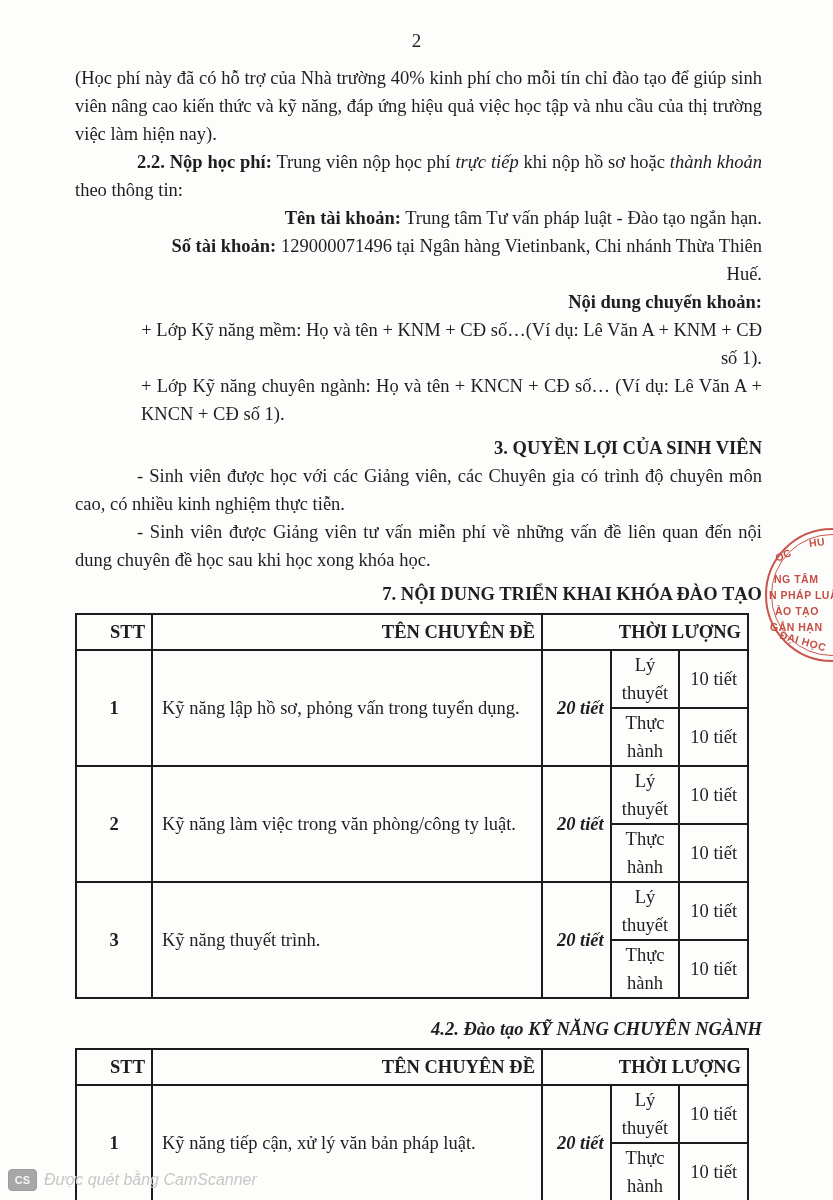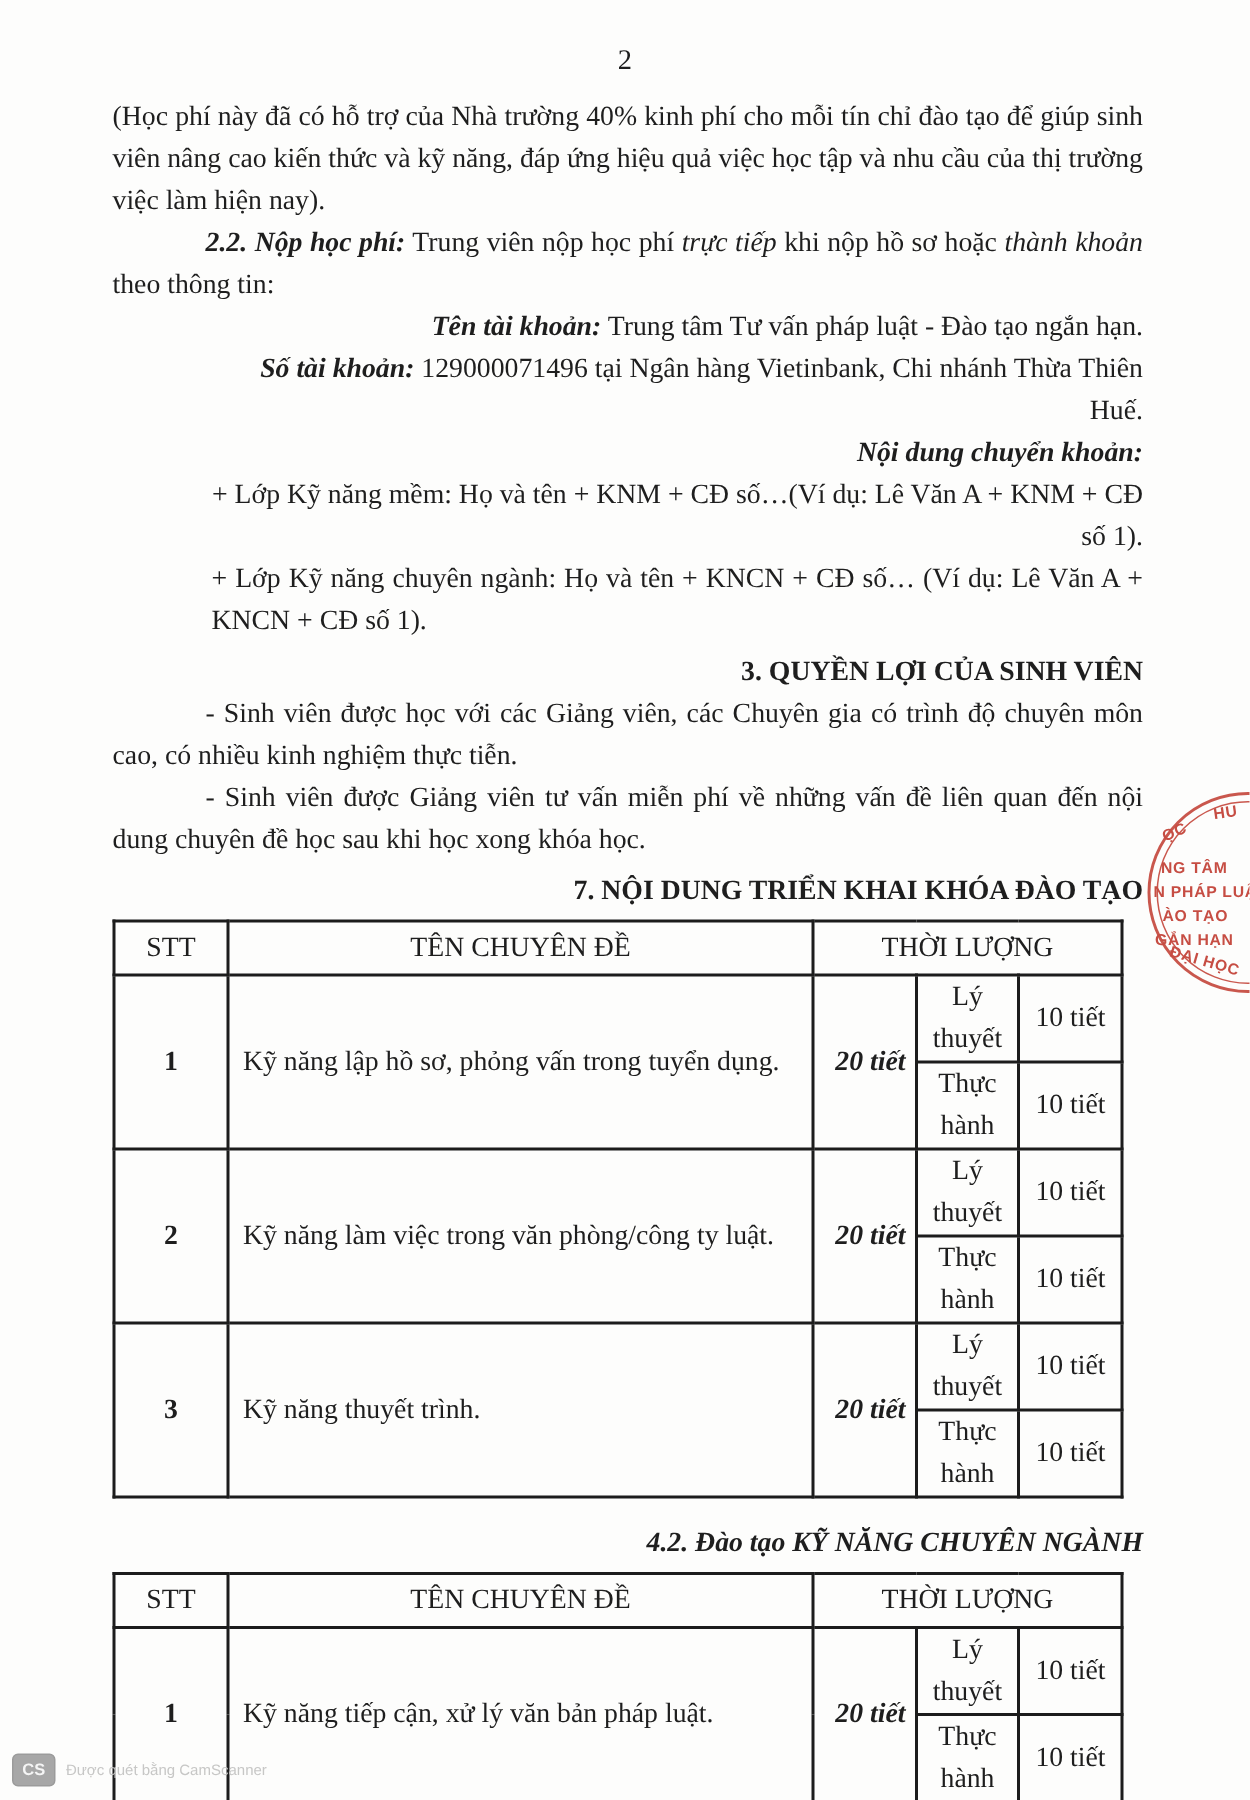--- a/index.html
+++ b/index.html
@@ -22,36 +22,36 @@
   }
   p{margin:0;text-align:right;}
   .justify{text-align:justify;}
   .hang{text-indent:62px;}
   .acct{margin-left:72px;}
   .plus{margin-left:66px;}
   .bullet{text-indent:62px;}
   .heading{font-weight:bold;text-indent:62px;margin-top:6px;}
   .subheading{font-weight:bold;font-style:italic;text-indent:62px;}
   .sub2{margin-top:16px;}
-  .bi{font-weight:bold;font-style:italic;margin-top:12px;}
+  .bi{font-weight:bold;margin-top:12px;}
   .i{font-style:italic;}
 
   table{
     border-collapse:collapse;
     width:674px;
     margin-top:5px;
     table-layout:fixed;
   }
   th,td{
     border:2px solid #1c1c1c;
     padding:0 6px;
     vertical-align:middle;
     font-size:18.5px;
   }
-  thead th{height:34px;font-weight:normal;text-align:center;margin-left:27px;}
+  thead th{height:34px;font-weight:bold;text-align:right;margin-left:27px;}
   .w-stt{width:62px;}
   .w-topic{width:376px;}
   .w-total{width:68px;}
   .w-lbl{width:112px;}
   .w-hrs{width:56px;}
   td.c-stt{font-weight:bold;text-align:center;}
   td.c-topic{text-align:left;padding-left:9px;}
   td.c-total{font-weight:bold;font-style:italic;text-align:right;}
   td.c-lbl{text-align:center;}
   td.c-hrs{text-align:center;}
@@ -89,21 +89,21 @@
     display:flex;align-items:center;gap:7px;
     font-family:"Liberation Sans","DejaVu Sans",sans-serif;
   }
   .cs-logo{
     width:27px;height:20px;border-radius:4px;
     background:#a7a7a7;color:#f5f5f5;
     font-size:11px;font-weight:bold;
     display:flex;align-items:center;justify-content:center;
     border:1px solid #9b9b9b;
   }
-  .wm-text{color:#c7c7c6;font-size:10px;}
+  .wm-text{color:#c7c7c6;font-size:16px;font-style:italic;}
 </style>
 </head>
 <body>
 
 <div class="page">
 
   <div class="page-number">2</div>
 
   <div class="content">
 

